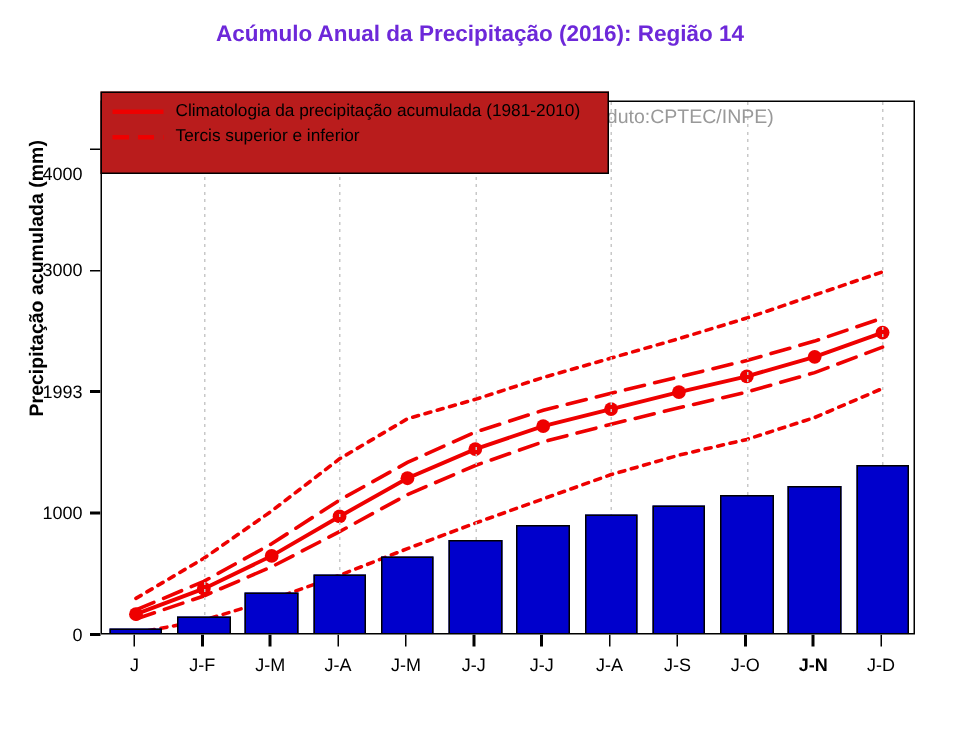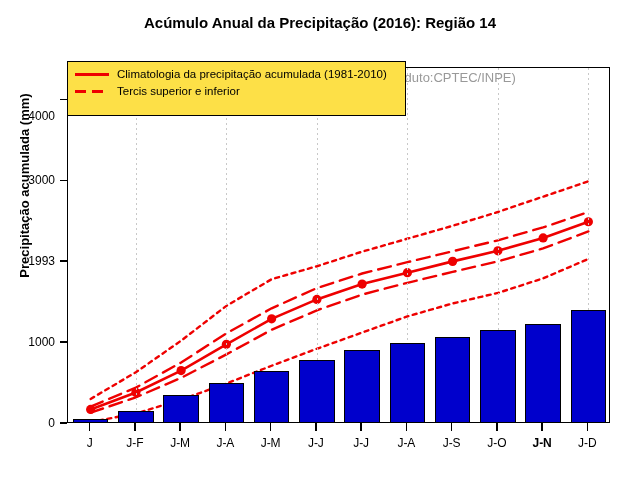--- a/index.html
+++ b/index.html
@@ -7,21 +7,21 @@
     width:640px;height:500px;
     background:#ffffff;
     font-family:"Liberation Sans", sans-serif;
     overflow:hidden;
   }
   #root{position:relative;width:640px;height:500px;}
 
   .title{
     position:absolute;left:0;top:14px;width:640px;
     text-align:center;
-    font-size:15px;font-weight:bold;color:#000000;
+    font-size:15px;font-weight:bold;color:#6d28d9;
     letter-spacing:0px;
   }
 
   
   .plot-frame{
     position:absolute;
     left:67px;top:67px;width:543px;height:356px;
     border:1.5px solid #000;
     box-sizing:border-box;
     background:#fff;
@@ -82,21 +82,21 @@
     background:#0000cc;
     border:1.2px solid #000;
     box-sizing:border-box;
   }
 
   
   .legend{
     position:absolute;
     left:67px;top:61px;
     width:339px;height:55px;
-    background:#fde047;
+    background:#b91c1c;
     border:1.2px solid #000;
     box-sizing:border-box;
     padding:4px 6px 0 6px;
     z-index:20;
   }
   .legend-row{
     display:flex;align-items:center;
     height:16px;
     margin-bottom:1px;
   }

